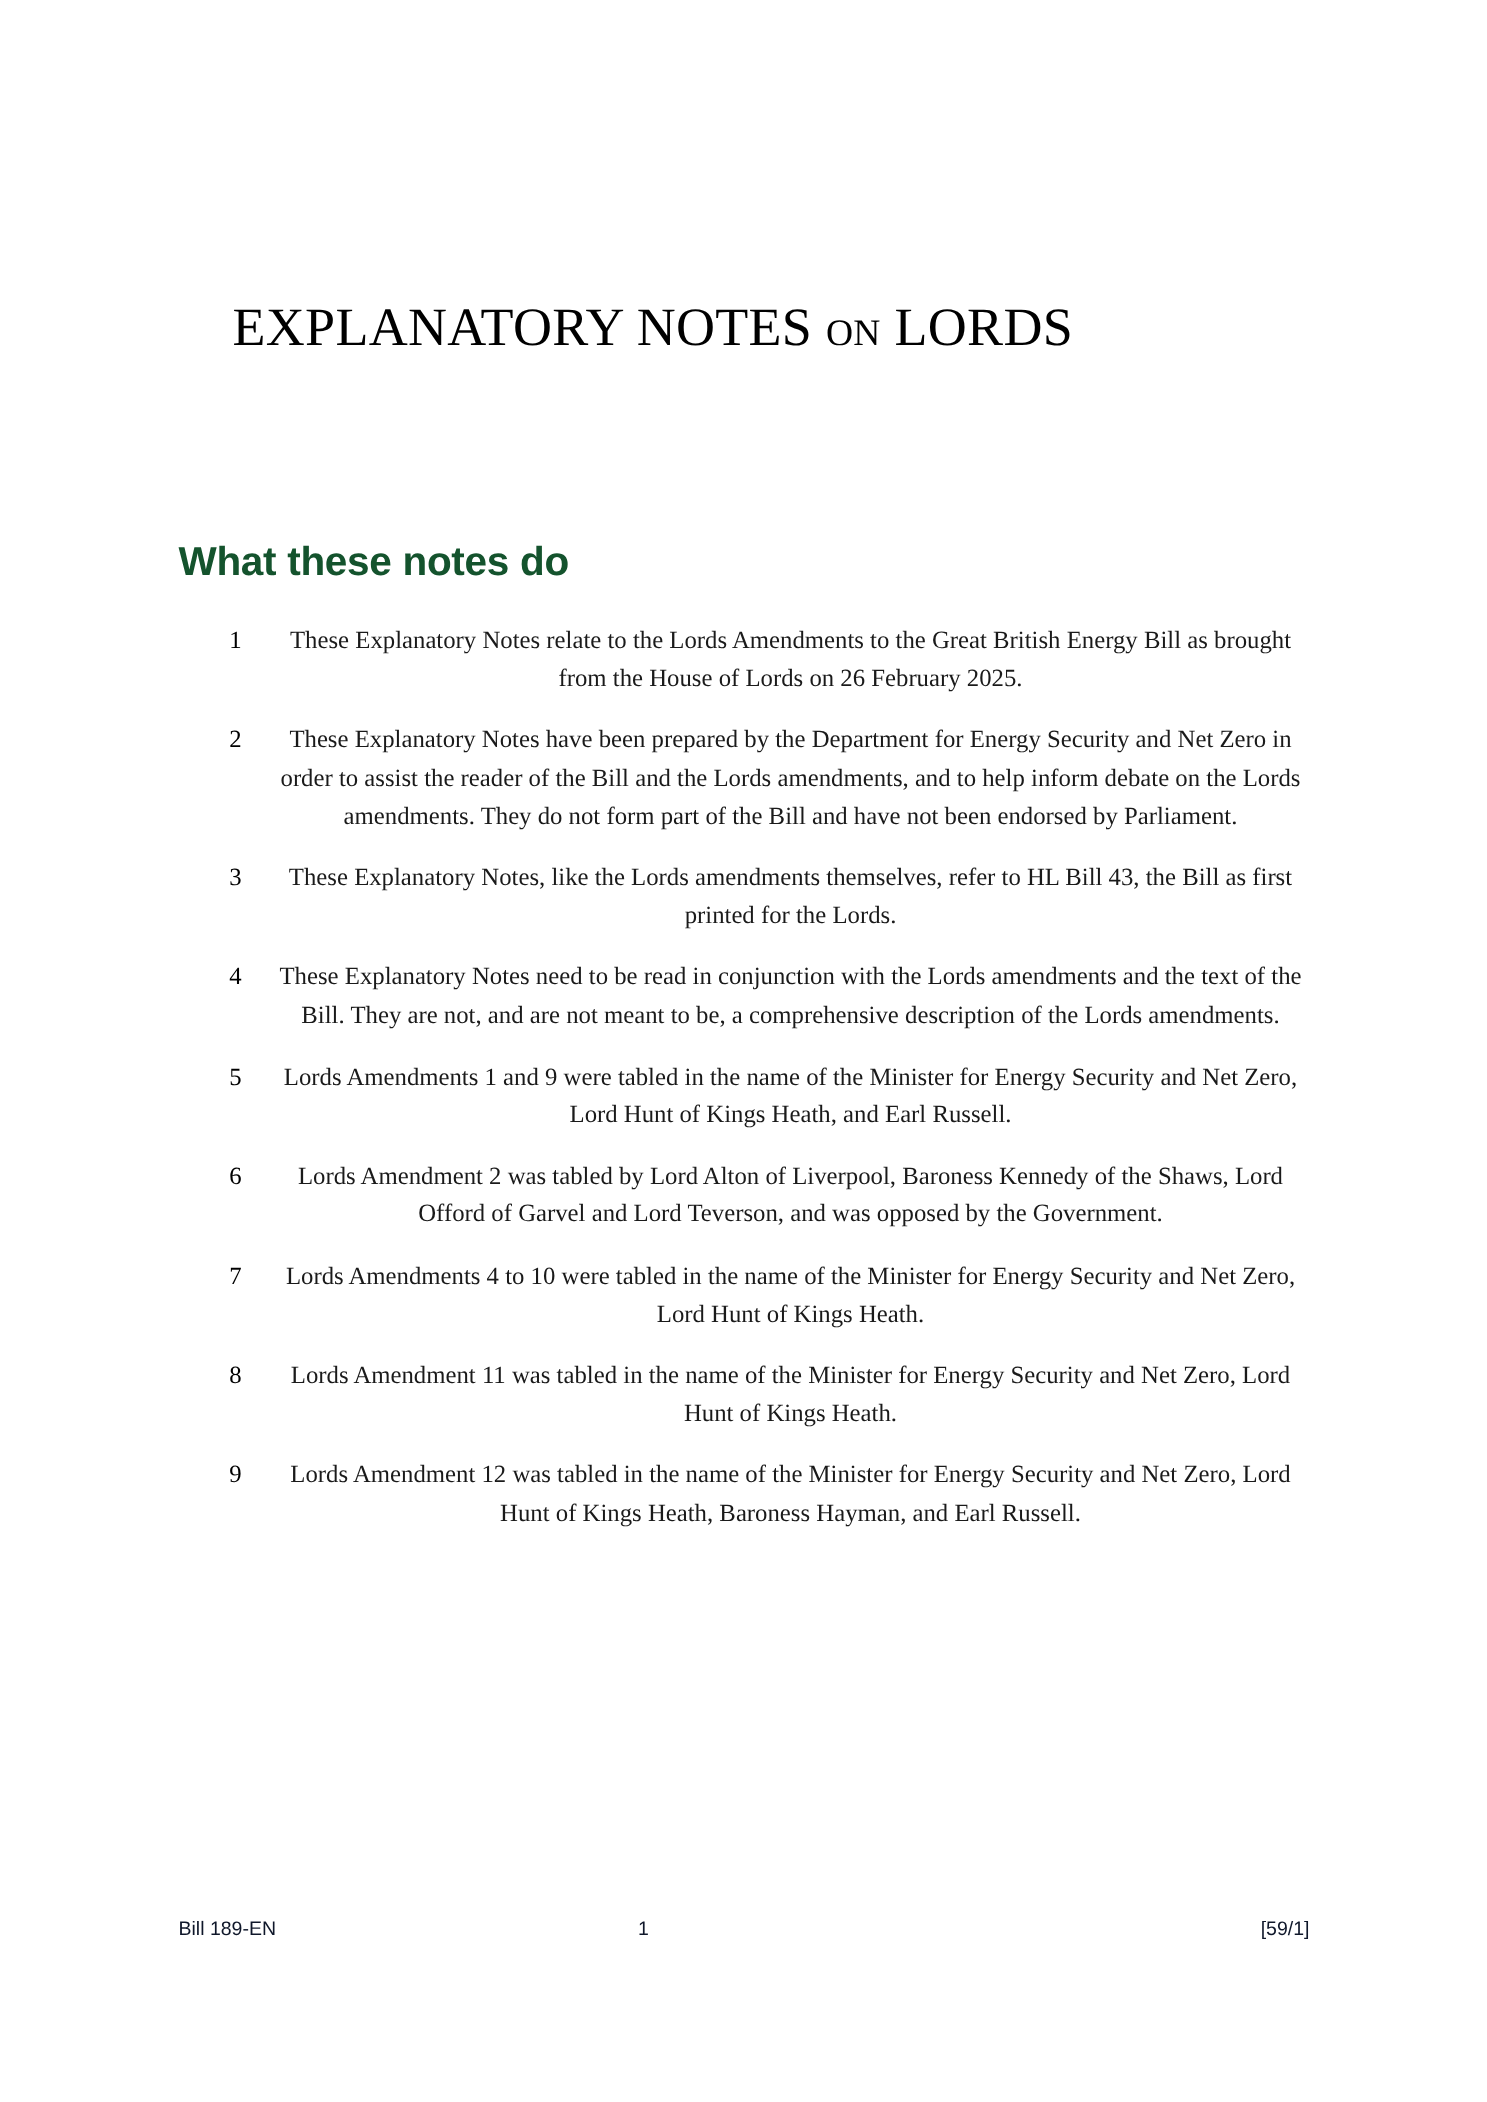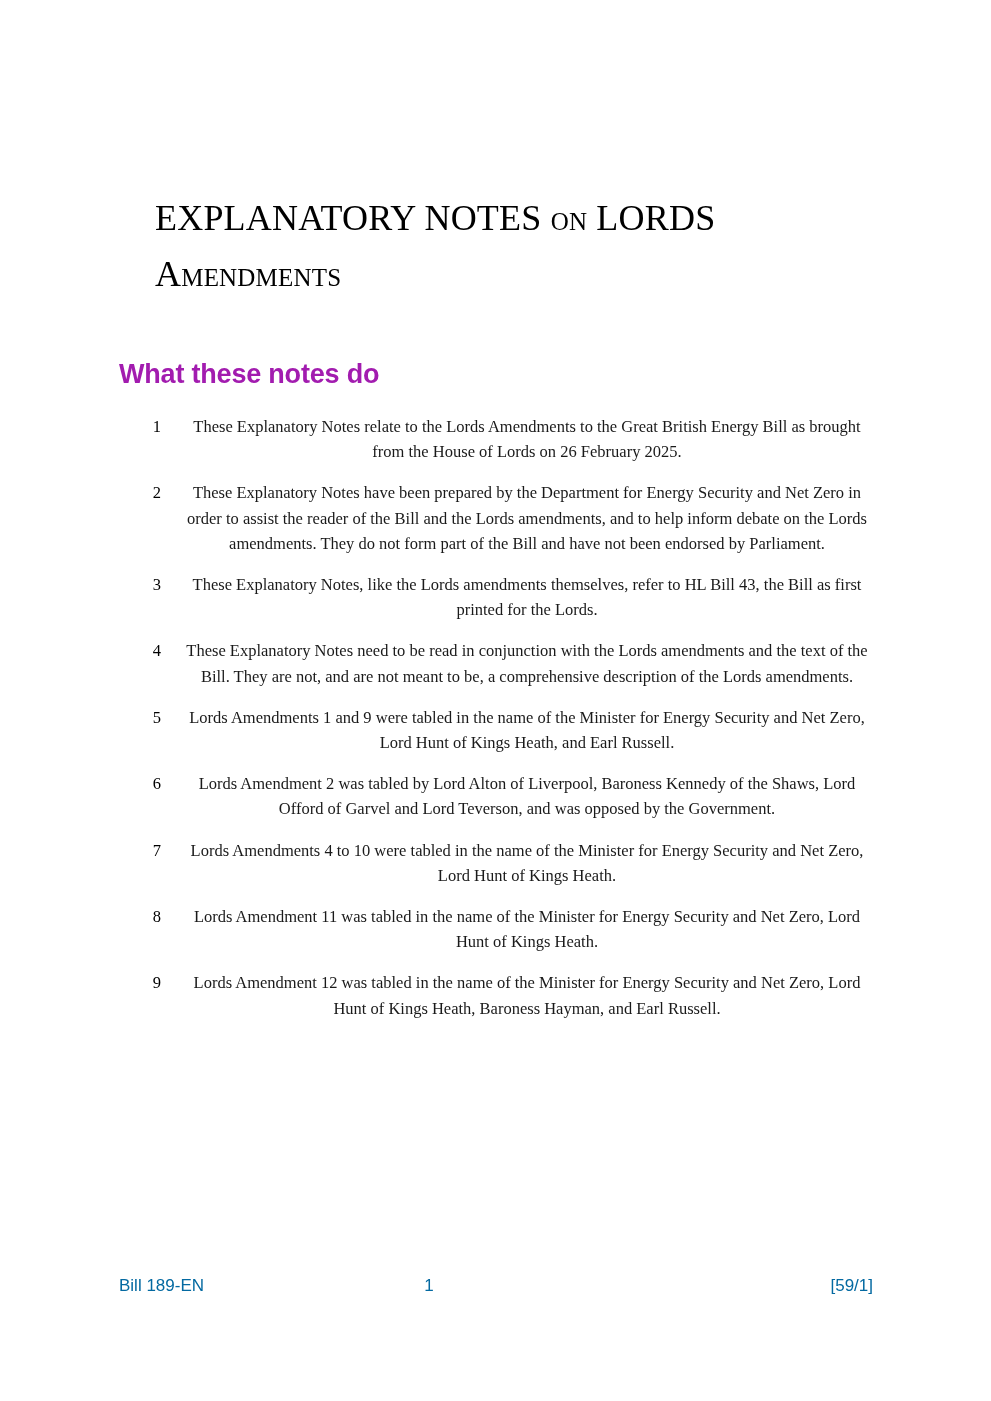--- a/index.html
+++ b/index.html
@@ -62,21 +62,21 @@
 
   
   .section-heading {
     position: absolute;
     left: 119px;
     top: 358px;
     font-family: "Liberation Sans", sans-serif;
     font-weight: bold;
     font-size: 27px;
     line-height: 32px;
-    color: #a21caf;
+    color: #14532d;
     letter-spacing: -0.2px;
   }
 
   
   .notes-list {
     position: absolute;
     left: 119px;
     top: 414px;
     width: 760px;
   }
@@ -113,23 +113,23 @@
   }
 
   
   .footer {
     position: absolute;
     left: 119px;
     top: 1274px;
     width: 754px;
     height: 24px;
     font-family: "Liberation Sans", sans-serif;
-    font-size: 17px;
+    font-size: 13px;
     line-height: 24px;
-    color: #0369a1;
+    color: #0f172a;
   }
   .footer-left {
     position: absolute;
     left: 0;
     top: 0;
   }
   .footer-center {
     position: absolute;
     left: 0;
     right: 0;
@@ -145,21 +145,20 @@
   }
 </style>
 </head>
 <body>
 
 <div class="page">
 
 
   <div class="doc-subtitle">
     <span class="ln"><span class="caps">EXPLANATORY NOTES</span> <span>on</span> <span class="caps">LORDS</span></span>
-    <span class="ln">Amendments</span>
   </div>
 
   <div class="section-heading">What these notes do</div>
 
   <div class="notes-list">
 
     <div class="note-item">
       <div class="note-num">1</div>
       <div class="note-text">These Explanatory Notes relate to the Lords Amendments to the Great British Energy Bill as brought from the House of Lords on 26 February 2025.</div>
     </div>

